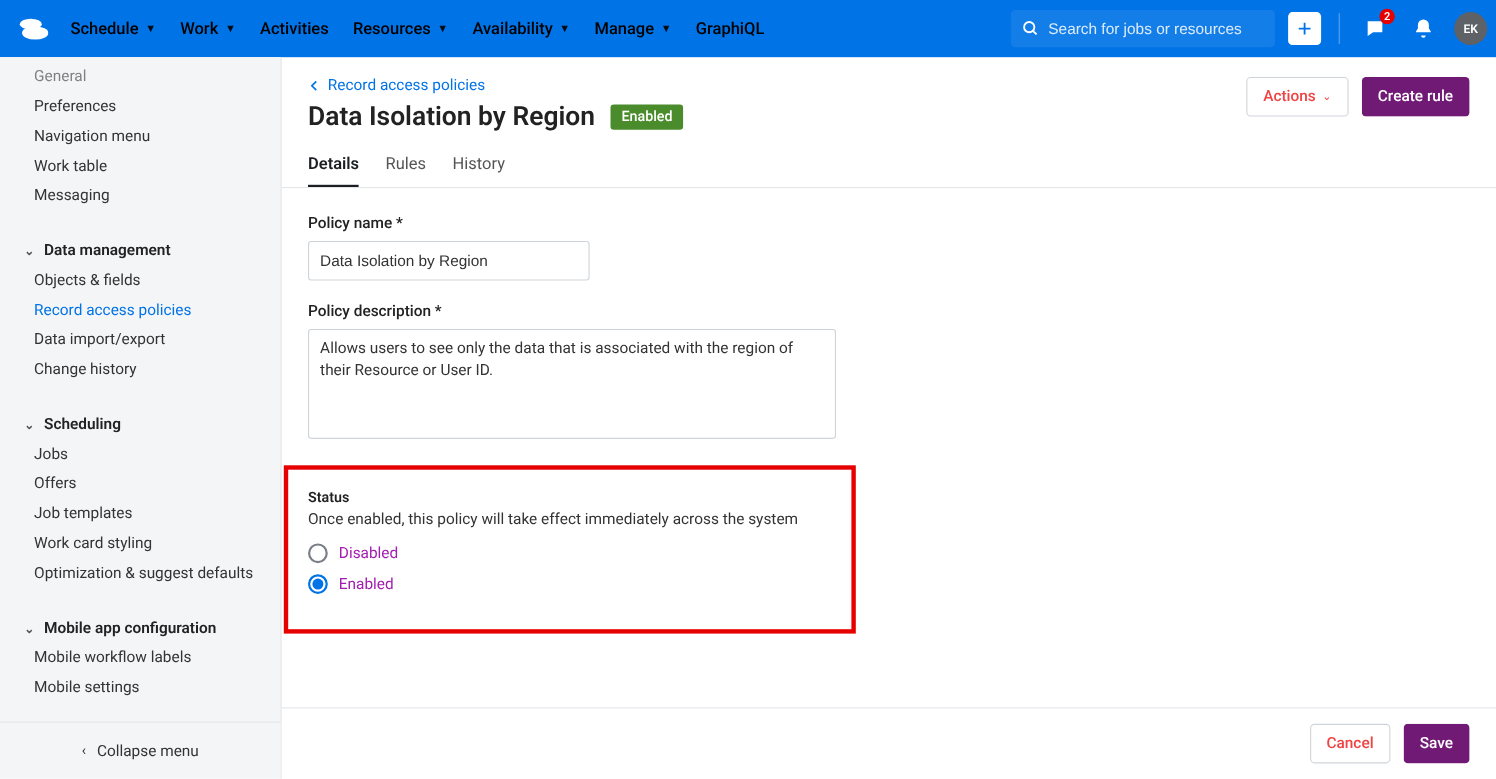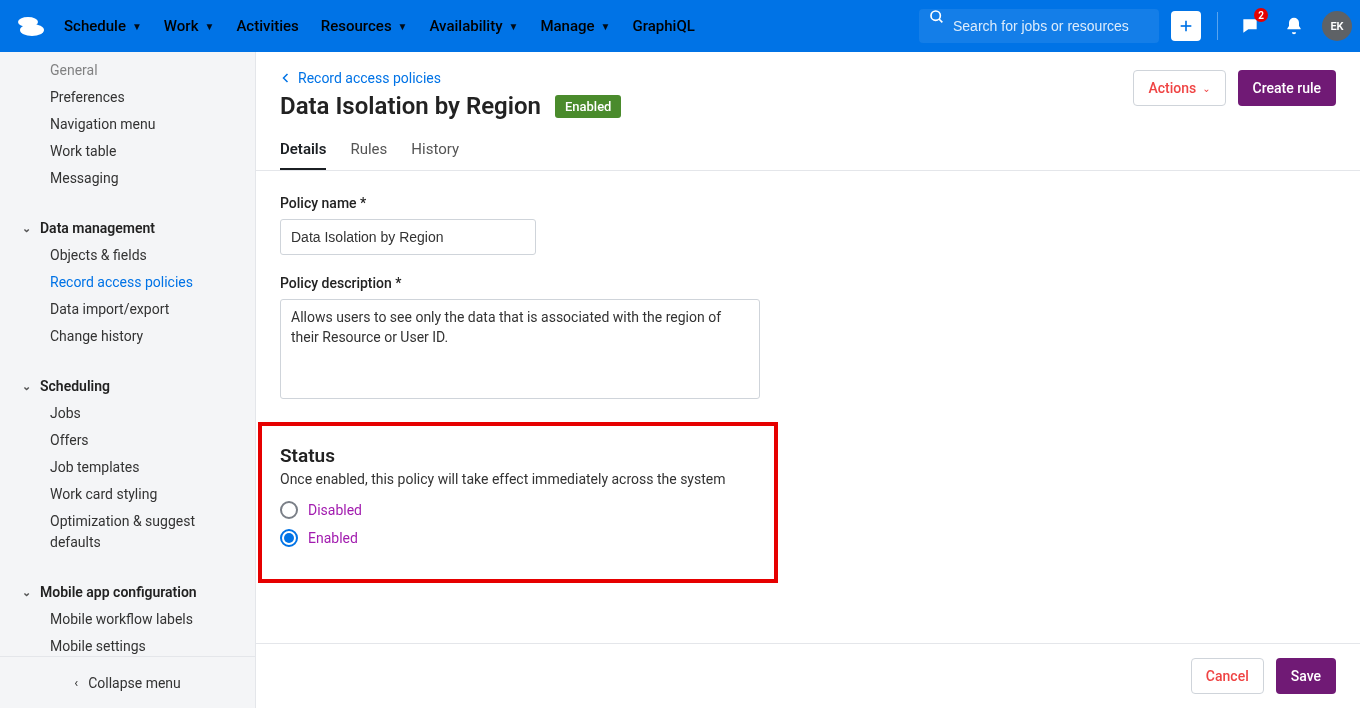--- a/index.html
+++ b/index.html
@@ -43,20 +43,21 @@
   }
   .nav-item .chev { font-size: 10px; opacity: .9; }
   .topnav-right {
     margin-left: auto;
     display: flex;
     align-items: center;
     gap: 12px;
   }
   .search-wrap {
     display: flex;
+    align-items: center;
     background: rgba(255,255,255,0.08);
     border-radius: 4px;
     height: 34px;
     padding: 0 10px;
     width: 240px;
   }
   .search-wrap svg { width: 16px; height: 16px; stroke: #fff; margin-right: 8px; flex-shrink:0; }
   .search-input {
     background: transparent;
     border: none;
@@ -124,21 +125,21 @@
     font-weight:600;
     font-size:14px;
     color:#222;
     cursor:pointer;
   }
   .side-group-header .chev {
     width:10px; font-size:11px; color:#555;
   }
   .side-item {
     display:block;
-    padding: 3px 18px 3px 50px;
+    padding: 3px 18px 3px 31px;
     font-size:14px;
     color:#333;
     cursor:pointer;
     line-height: 1.5;
   }
   .side-item.active { color:#0073e6; }
   .side-footer {
     height: 52px;
     border-top: 1px solid #e4e6ea;
     display:flex; align-items:center; justify-content:center;
@@ -232,21 +233,21 @@
     font-family: inherit;
     line-height:1.4;
   }
 
   .status-block {
     border: 4px solid #e60000;
     padding: 18px 18px 22px 18px;
     width: 520px;
     margin-left: -22px;
   }
-  .status-head { font-size:19px; font-weight:600; color:#222; margin-bottom:4px; }
+  .status-head { font-size:13px; font-weight:600; color:#222; margin-bottom:4px; }
   .status-hint { font-size:14px; color:#333; margin-bottom:14px; }
   .radio-row { display:flex; align-items:center; gap:10px; margin-bottom:10px; cursor:pointer; }
   .radio {
     width:18px; height:18px; border-radius:50%;
     border:2px solid #7a7f87;
     display:flex;align-items:center;justify-content:center;
   }
   .radio.checked { border-color:#0073e6; }
   .radio.checked::after {
     content:""; width:10px; height:10px; border-radius:50%; background:#0073e6;

